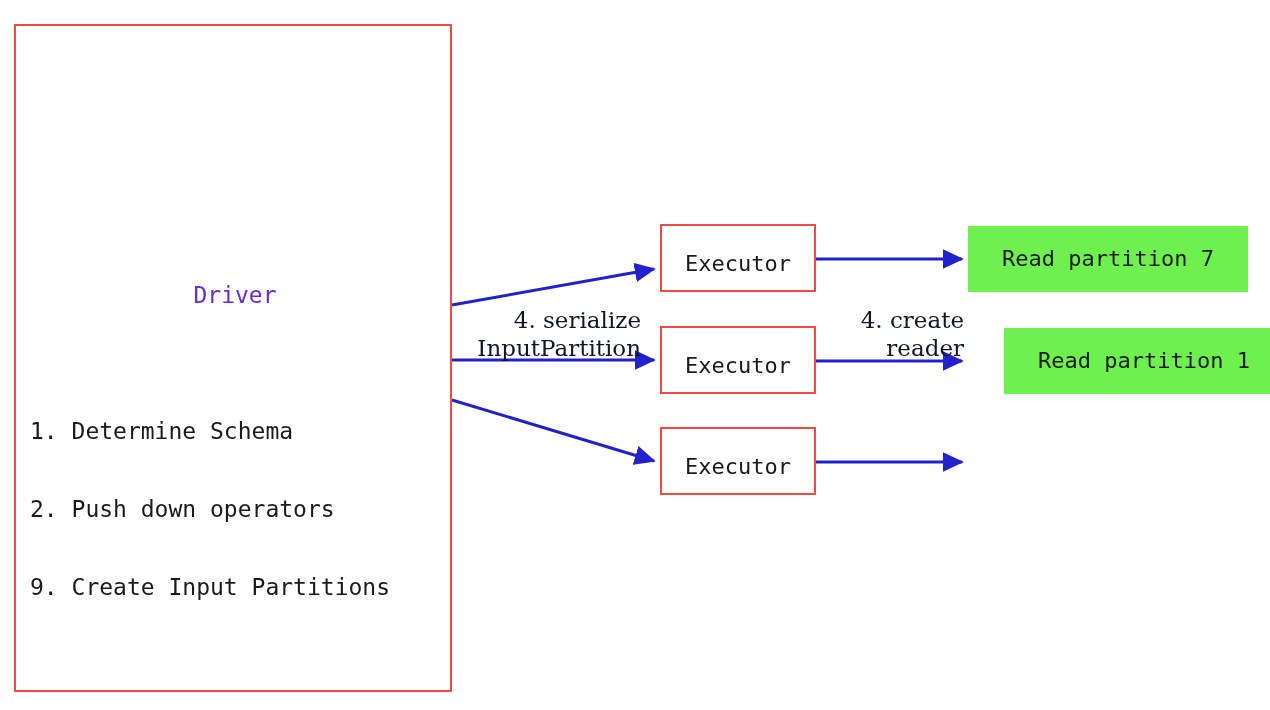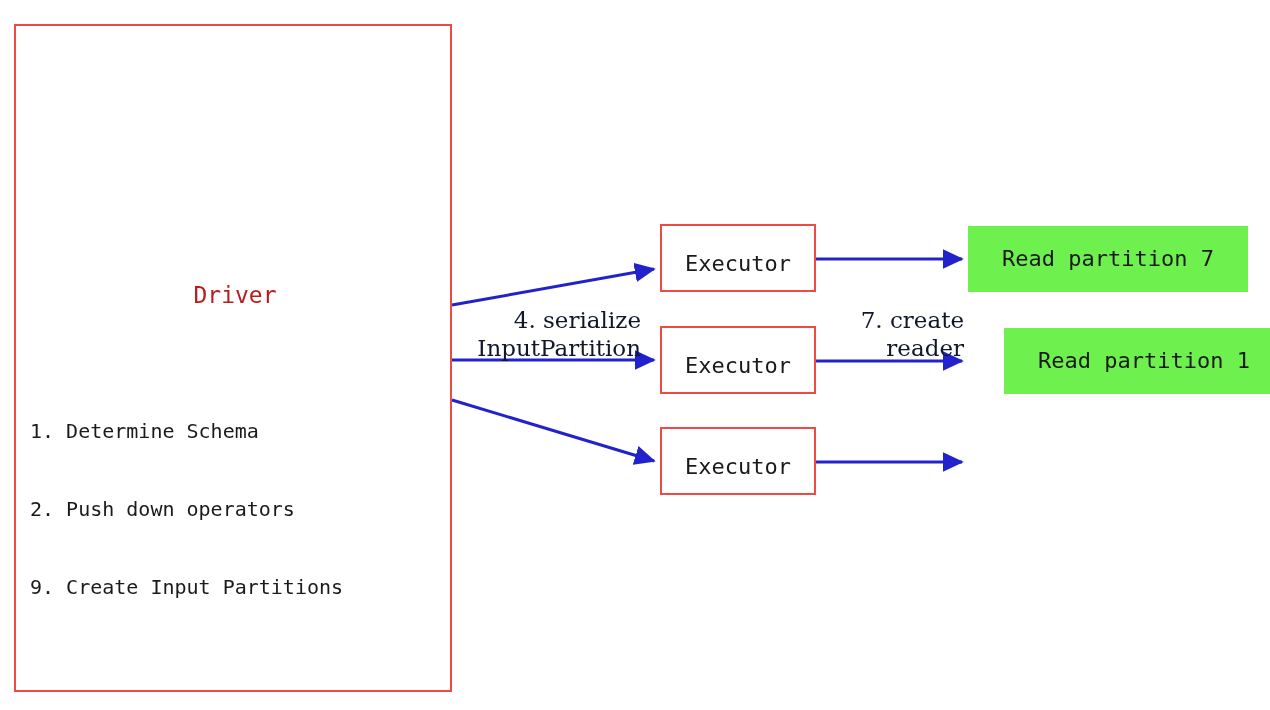--- a/index.html
+++ b/index.html
@@ -40,31 +40,31 @@
   }
   .driver-title {
     position: absolute;
     left: 0;
     top: 254px;
     width: 438px;
     text-align: center;
     font-family: "DejaVu Sans Mono", "Liberation Mono", monospace;
     font-size: 23px;
     line-height: 30px;
-    color: #b91c1c;
+    color: #6d28d9;
     letter-spacing: 0px;
     white-space: pre;
   }
   .driver-steps {
     position: absolute;
     left: 14px;
     top: 340px;
     width: 424px;
     font-family: "DejaVu Sans Mono", "Liberation Mono", monospace;
-    font-size: 20px;
+    font-size: 23px;
     line-height: 26px;
     color: #1a1a1a;
     white-space: pre;
   }
   .driver-steps div {
     white-space: pre;
   }
 
   
   .executor-box {
@@ -184,17 +184,17 @@
   <div class="partition-box" id="partition-1">
     <span class="partition-label">Read partition 1</span>
   </div>
 
   <div class="edge-label" id="edge-label-serialize">
     <div>4. serialize</div>
     <div>InputPartition</div>
   </div>
 
   <div class="edge-label" id="edge-label-create-reader">
-    <div>7. create</div>
+    <div>4. create</div>
     <div>reader</div>
   </div>
 
 </div>
 
 </body></html>

